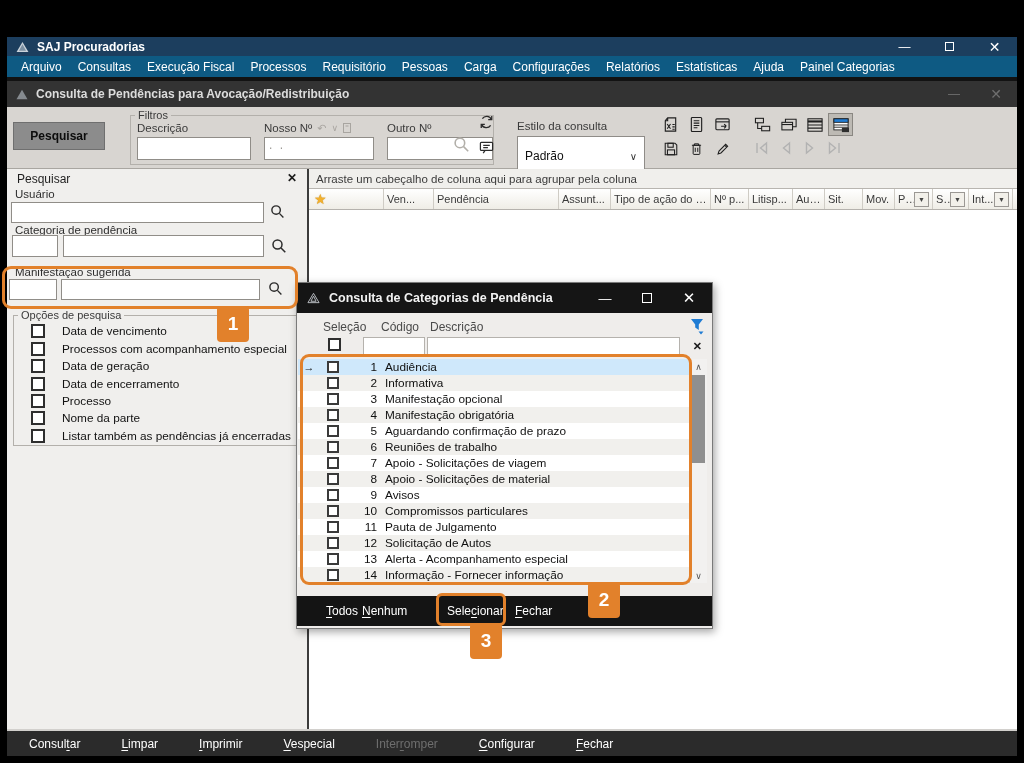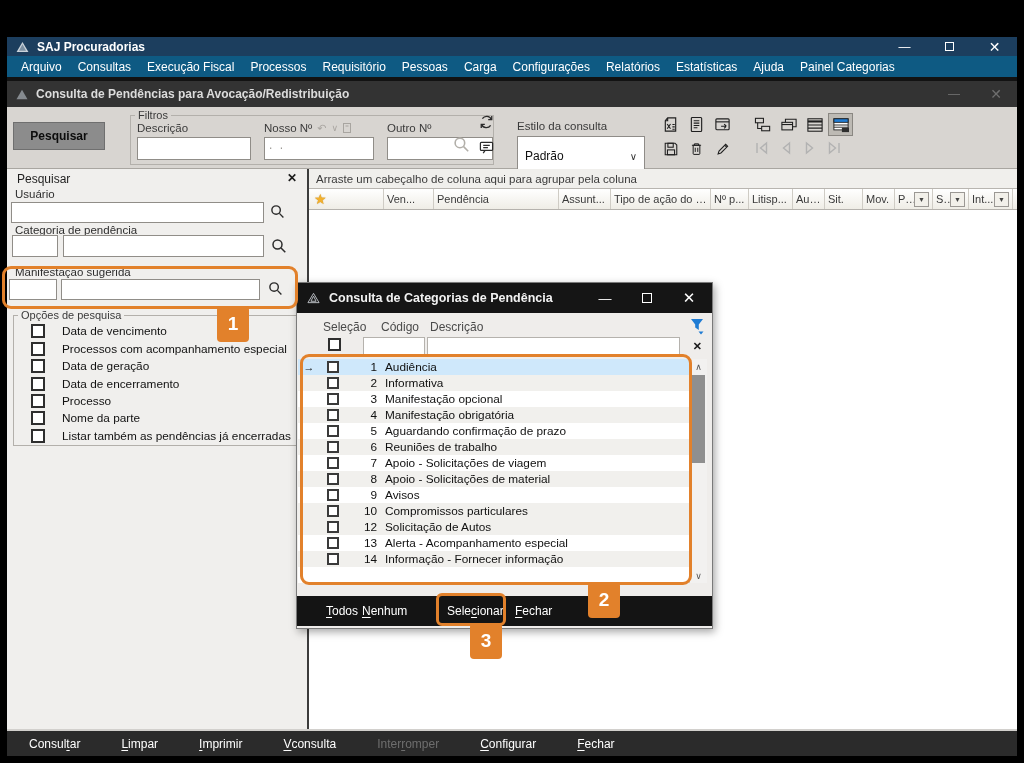--- a/index.html
+++ b/index.html
@@ -460,21 +460,21 @@
                 <span class="gdrop">▼</span>
               </div>
             </div>
         </div>
       </div>
 
       <div class="win-footer">
           <div class="mbtn"><span>Consul</span><span class="u">t</span><span>ar</span></div>
           <div class="mbtn"><span class="u">L</span><span>impar</span></div>
           <div class="mbtn"><span class="u">I</span><span>mprimir</span></div>
-          <div class="mbtn"><span class="u">V</span><span>consulta</span></div>
+          <div class="mbtn"><span class="u">V</span><span>especial</span></div>
           <div class="mbtn dis"><span>Inter</span><span class="u">r</span><span>omper</span></div>
           <div class="mbtn"><span class="u">C</span><span>onfigurar</span></div>
           <div class="mbtn"><span class="u">F</span><span>echar</span></div>
         </div>
     </div>
   </div>
 
   <div class="dialog">
     <div class="dlg-title">
       <span class="app-icon">
@@ -580,20 +580,28 @@
           <span class="dlabel">Avisos</span>
         </div>
         <div class="drow alt">
           <span class="gut"></span>
           <span class="cbw">
             <span class="cb dcb"></span>
           </span>
           <span class="code">10</span>
           <span class="dlabel">Compromissos particulares</span>
         </div>
+        <div class="drow">
+          <span class="gut"></span>
+          <span class="cbw">
+            <span class="cb dcb"></span>
+          </span>
+          <span class="code">11</span>
+          <span class="dlabel">Pauta de Julgamento</span>
+        </div>
         <div class="drow alt">
           <span class="gut"></span>
           <span class="cbw">
             <span class="cb dcb"></span>
           </span>
           <span class="code">12</span>
           <span class="dlabel">Solicitação de Autos</span>
         </div>
         <div class="drow">
           <span class="gut"></span>

